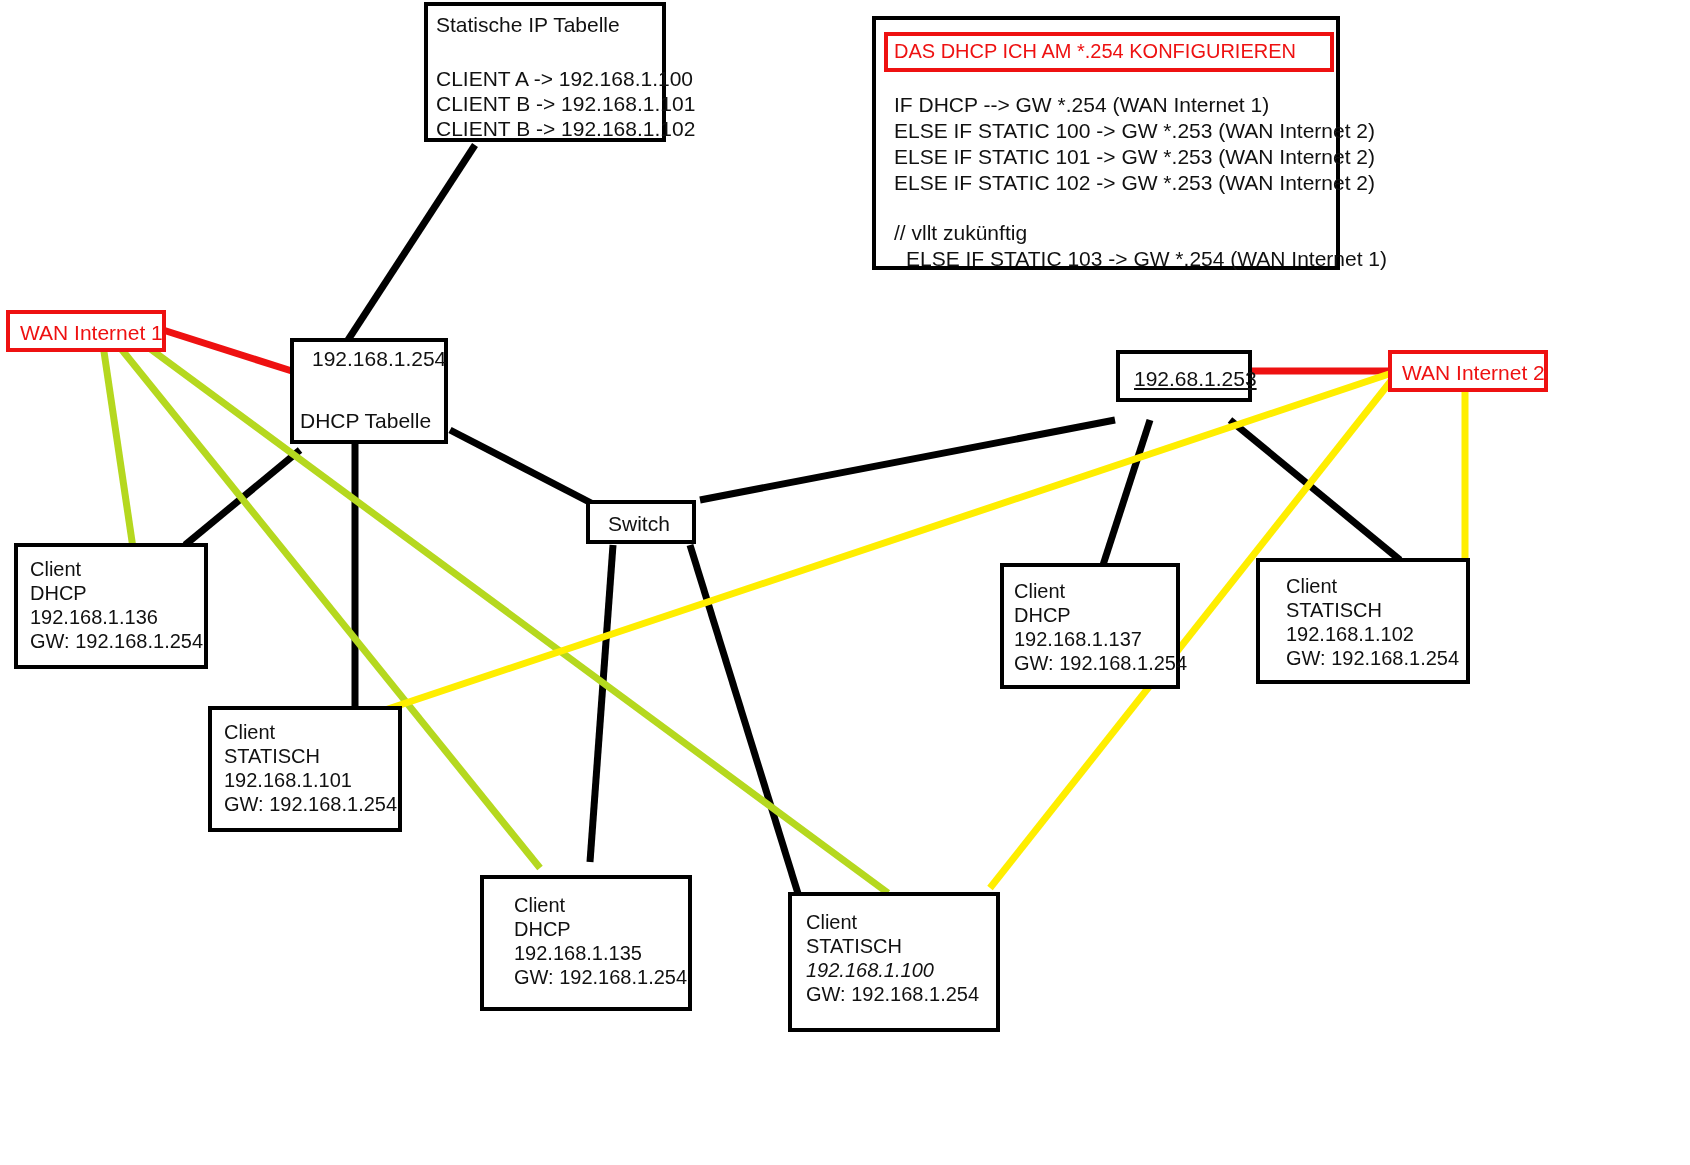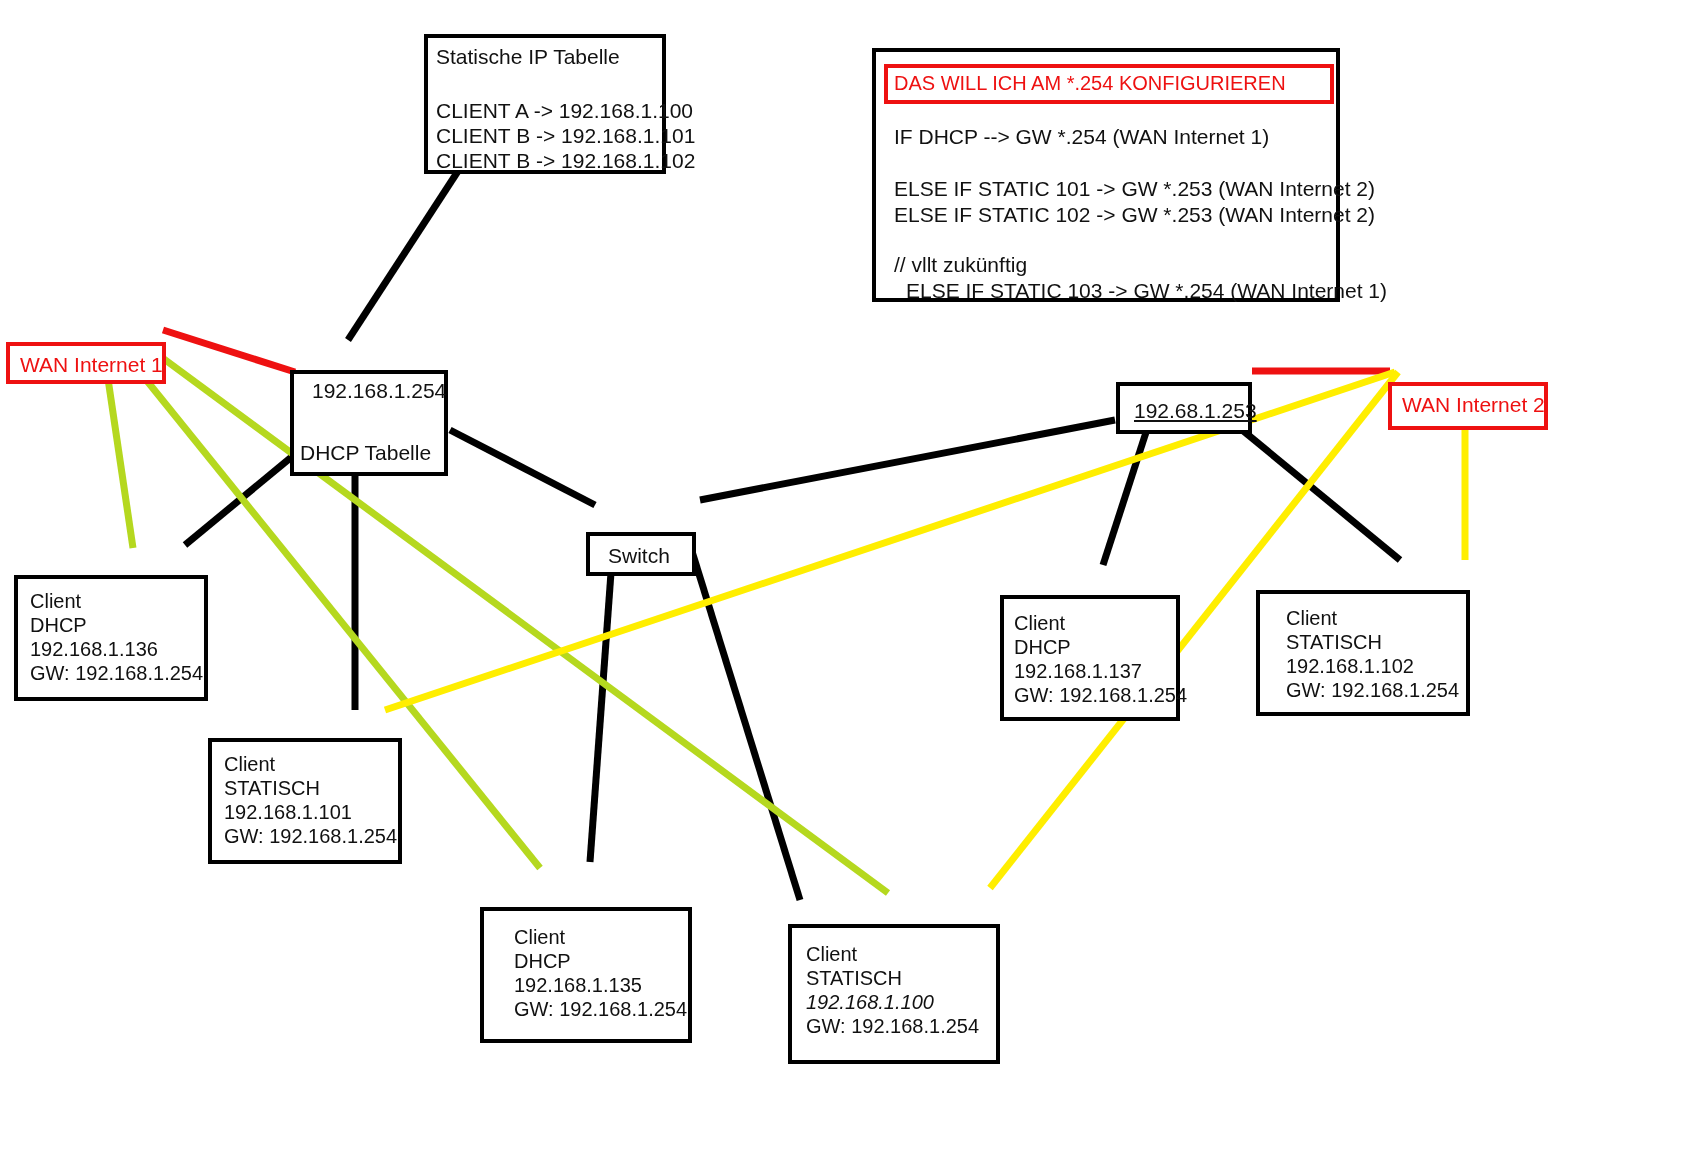--- a/index.html
+++ b/index.html
@@ -1,20 +1,20 @@
 <!DOCTYPE html>
 <html><head>
 <meta charset="utf-8">
 <style>
   html,body{margin:0;padding:0;background:#ffffff;}
   body{width:1690px;height:1165px;position:relative;overflow:hidden;
        font-family:"Liberation Sans",sans-serif;color:#111;}
   #canvas{position:absolute;inset:0;width:1690px;height:1165px;}
   svg.links{position:absolute;left:0;top:0;width:1690px;height:1165px;pointer-events:none;}
-  .box{position:absolute;border:4px solid #000;background:#fff;box-sizing:border-box;margin-top:32px;}
+  .box{position:absolute;border:4px solid #000;background:#fff;box-sizing:border-box;}
   .box.red{border-color:#ee1111;}
   .txt{position:absolute;white-space:pre;}
   .note-title{color:#ee1111;font-size:20px;}
   .red-rule{position:absolute;border:4px solid #ee1111;box-sizing:border-box;background:transparent;}
   .lbl{font-size:21px;line-height:25px;}
   .lbl-sm{font-size:20px;line-height:24px;}
 </style>
 </head>
 <body>
 
@@ -55,33 +55,34 @@
 
   <div class="box" style="left:424px;top:2px;width:242px;height:140px;">
     <div class="txt lbl" style="left:8px;top:6px;">Statische IP Tabelle</div>
     <div class="txt lbl" style="left:8px;top:60px;">CLIENT A -&gt; 192.168.1.100</div>
     <div class="txt lbl" style="left:8px;top:85px;">CLIENT B -&gt; 192.168.1.101</div>
     <div class="txt lbl" style="left:8px;top:110px;">CLIENT B -&gt; 192.168.1.102</div>
   </div>
 
   <div class="box" style="left:872px;top:16px;width:468px;height:254px;">
     <div class="red-rule" style="left:8px;top:12px;width:450px;height:40px;"></div>
-    <div class="txt note-title" style="left:18px;top:20px;">DAS WILL ICH AM *.254 KONFIGURIEREN</div>
+    <div class="txt note-title" style="left:18px;top:20px;">DAS DHCP ICH AM *.254 KONFIGURIEREN</div>
     <div class="txt lbl" style="left:18px;top:72px;">IF DHCP --&gt; GW *.254 (WAN Internet 1)</div>
+    <div class="txt lbl" style="left:18px;top:98px;">ELSE IF STATIC 100 -&gt; GW *.253 (WAN Internet 2)</div>
     <div class="txt lbl" style="left:18px;top:124px;">ELSE IF STATIC 101 -&gt; GW *.253 (WAN Internet 2)</div>
     <div class="txt lbl" style="left:18px;top:150px;">ELSE IF STATIC 102 -&gt; GW *.253 (WAN Internet 2)</div>
     <div class="txt lbl" style="left:18px;top:200px;">// vllt zukünftig</div>
     <div class="txt lbl" style="left:30px;top:226px;">ELSE IF STATIC 103 -&gt; GW *.254 (WAN Internet 1)</div>
   </div>
 
   <div class="box red" style="left:6px;top:310px;width:160px;height:42px;padding-left:26px;">
     <div class="txt lbl" style="left:10px;top:6px;color:#ee1111;">WAN Internet 1</div>
   </div>
 
-  <div class="box red" style="left:1388px;top:350px;width:160px;height:48px;">
+  <div class="box red" style="left:1388px;top:350px;width:160px;height:42px;">
     <div class="txt lbl" style="left:10px;top:6px;color:#ee1111;">WAN Internet 2</div>
   </div>
 
   <div class="box" style="left:290px;top:338px;width:158px;height:106px;">
     <div class="txt lbl" style="left:18px;top:4px;">192.168.1.254</div>
     <div class="txt lbl" style="left:6px;top:66px;">DHCP Tabelle</div>
   </div>
 
   <div class="box" style="left:1116px;top:350px;width:136px;height:52px;">
     <div class="txt lbl" style="left:14px;top:12px;text-decoration:underline;">192.68.1.253</div>

